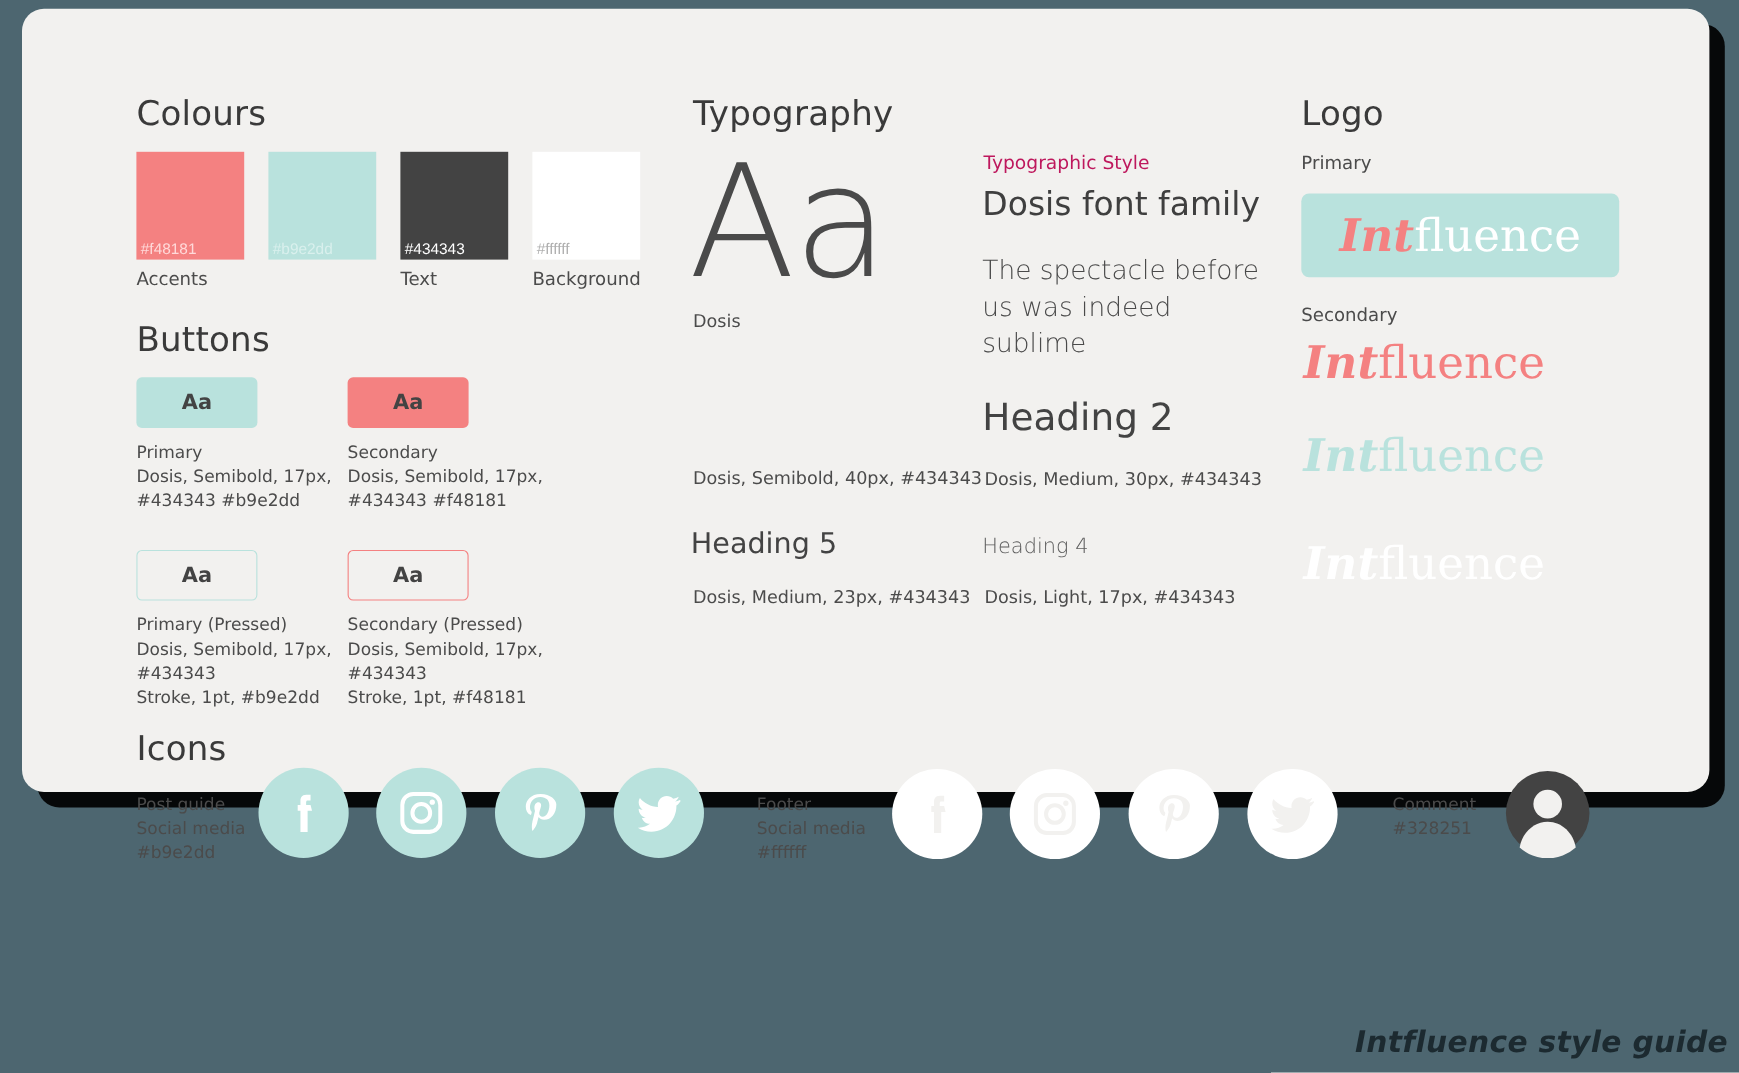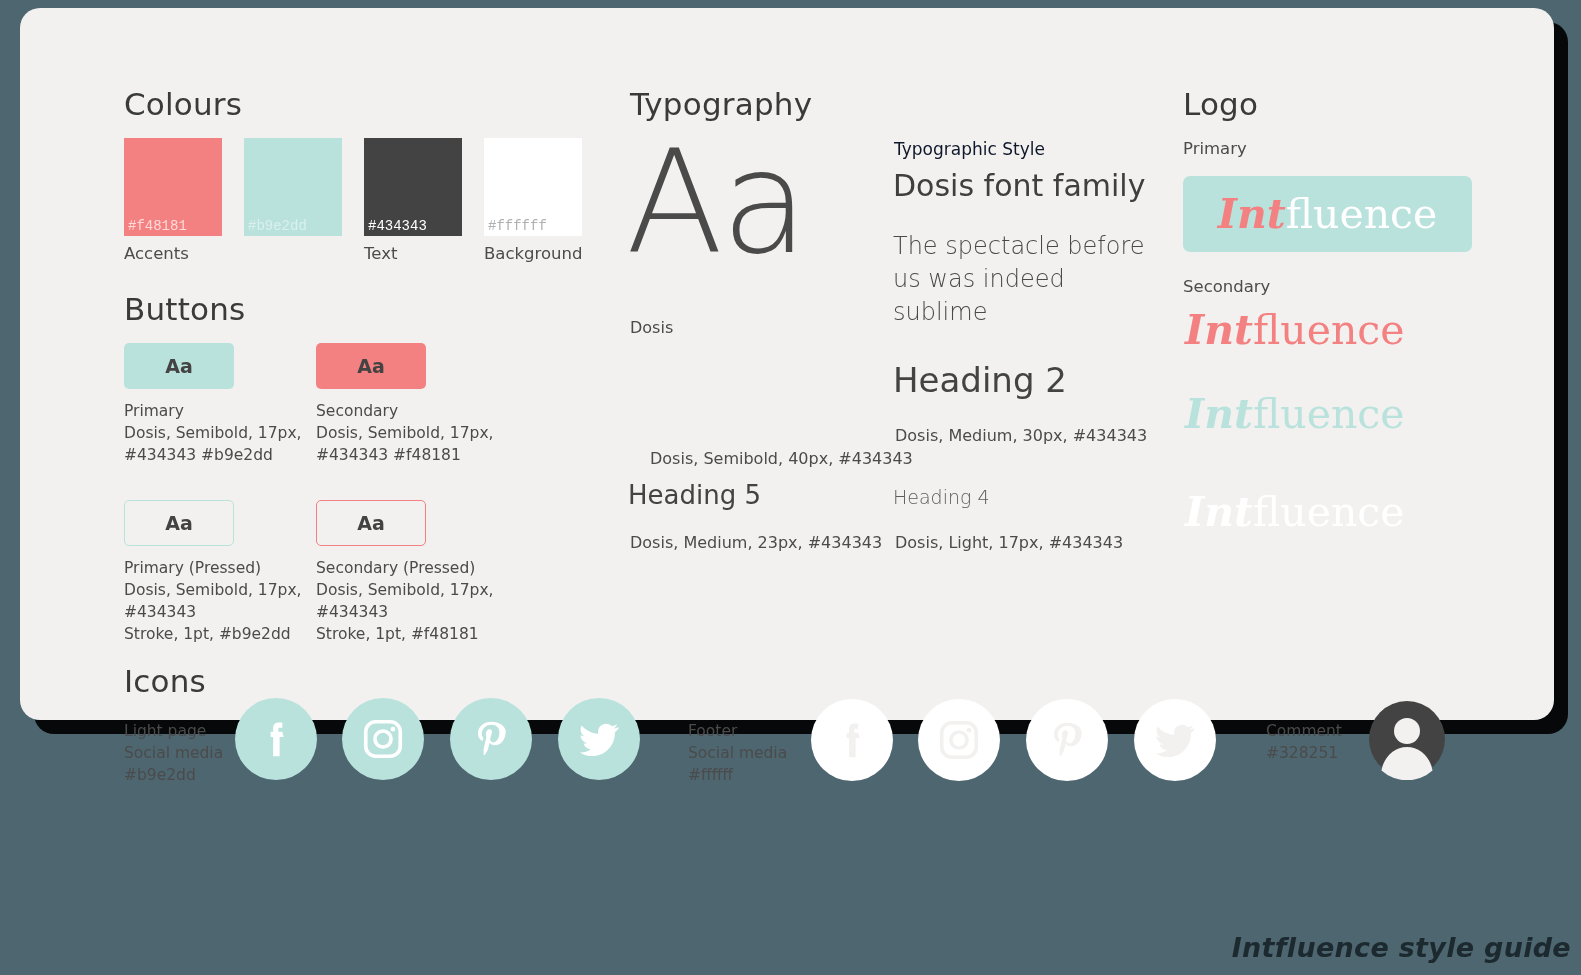--- a/index.html
+++ b/index.html
@@ -51,21 +51,21 @@
   .swatch {
     position: absolute;
     width: 98px;
     height: 98px;
   }
   .swatch .hex {
     position: absolute;
     left: 4px;
     bottom: 2px;
     font-size: 14px;
-    font-family: Liberation Mono, monospace;
+    font-family: Liberation Sans, sans-serif;
     line-height: 16px;
   }
   .swatch-caption {
     position: absolute;
     font-size: 16.5px;
     color: #4b4b4b;
     font-family: "DejaVu Sans", sans-serif;
     text-align: right;
   }
 
@@ -121,42 +121,42 @@
     left: 606px;
     top: 120px;
     font-family: "DejaVu Sans", sans-serif;
     font-size: 142px;
     font-weight: 300;
     color: #4a4a4a;
     line-height: 150px;
     letter-spacing: -2px;
   }
   #aa-caption { position: absolute; left: 610px; top: 274px; font-size: 16px; color: #4b4b4b;
-                font-family: "DejaVu Sans", sans-serif; margin-top: 36px; }
-
-  #typostyle-label { position: absolute; left: 874px; top: 131px; font-size: 17px; color: #0f172a;
+                font-family: "DejaVu Sans", sans-serif; }
+
+  #typostyle-label { position: absolute; left: 874px; top: 131px; font-size: 17px; color: #be185d;
                      font-family: "DejaVu Sans", sans-serif; }
   #typostyle-title {
     position: absolute; left: 873px; top: 160px;
     font-family: "DejaVu Sans", sans-serif; font-size: 30px; font-weight: 400; color: #3f3f3f;
   }
   #typostyle-body {
     position: absolute; left: 873px; top: 222px; width: 270px;
     font-family: "DejaVu Sans", sans-serif; font-size: 24px; font-weight: 300;
     color: #4a4a4a; line-height: 33px;
   }
 
   .heading-sample { position: absolute; font-family: "DejaVu Sans", sans-serif; color: #434343; }
   .heading-spec {
     position: absolute; font-family: "DejaVu Sans", sans-serif;
     font-size: 16px; color: #4b4b4b;
   }
 
   #h1-sample { left: 608px; top: 338px; font-size: 46px; font-weight: bold; letter-spacing: -0.5px; }
-  #h1-spec   { left: 610px; top: 441px; margin-left: 20px; }
+  #h1-spec   { left: 610px; top: 417px; }
   #h2-sample { left: 873px; top: 352px; font-size: 34px; font-weight: 400; }
   #h2-spec   { left: 875px; top: 418px; }
   #h3-sample { left: 608px; top: 472px; font-size: 26px; font-weight: 400; }
   #h3-spec   { left: 610px; top: 525px; }
   #h4-sample { left: 873px; top: 478px; font-size: 19px; font-weight: 300; color: #5c5c5c; }
   #h4-spec   { left: 875px; top: 525px; }
 
   
   #logo-title { position: absolute; left: 1163px; top: 78px; }
   .logo-sub {
@@ -250,21 +250,21 @@
 Stroke, 1pt, #b9e2dd</div>
 
   <div class="btn outline" id="btn3" style="left: 296px; top: 492px; border: 1.5px solid rgb(244, 129, 129);">Aa</div>
   <div class="btn-spec spec" id="btnspec3" style="left: 296px; top: 549px;">Secondary (Pressed)
 Dosis, Semibold, 17px,
 #434343
 Stroke, 1pt, #f48181</div>
 
   <div id="icons-title" class="sec-title">Icons</div>
 
-  <div class="icon-caption spec" id="postcap" style="left: 104px; top: 712px;">Light page
+  <div class="icon-caption spec" id="postcap" style="left: 104px; top: 712px;">Post guide
 Social media
 #b9e2dd</div>
 
   <div class="icon-circle" id="pi0" style="left: 215px; top: 690px; background: rgb(185, 226, 221);">
     <svg width="46" height="46" viewBox="0 0 24 24">
         <path fill="#fff" d="M15.3 8.2h-2.1V6.9c0-.6.4-.8.7-.8h1.4V3.4h-2c-2.3 0-2.8 1.7-2.8 2.8v2h-1.3v2.8h1.3V21h3.4v-10h2.1z"></path>
       </svg>
   </div>
   <div class="icon-circle" id="pi1" style="left: 322px; top: 690px; background: rgb(185, 226, 221);">
     <svg width="46" height="46" viewBox="0 0 24 24">

